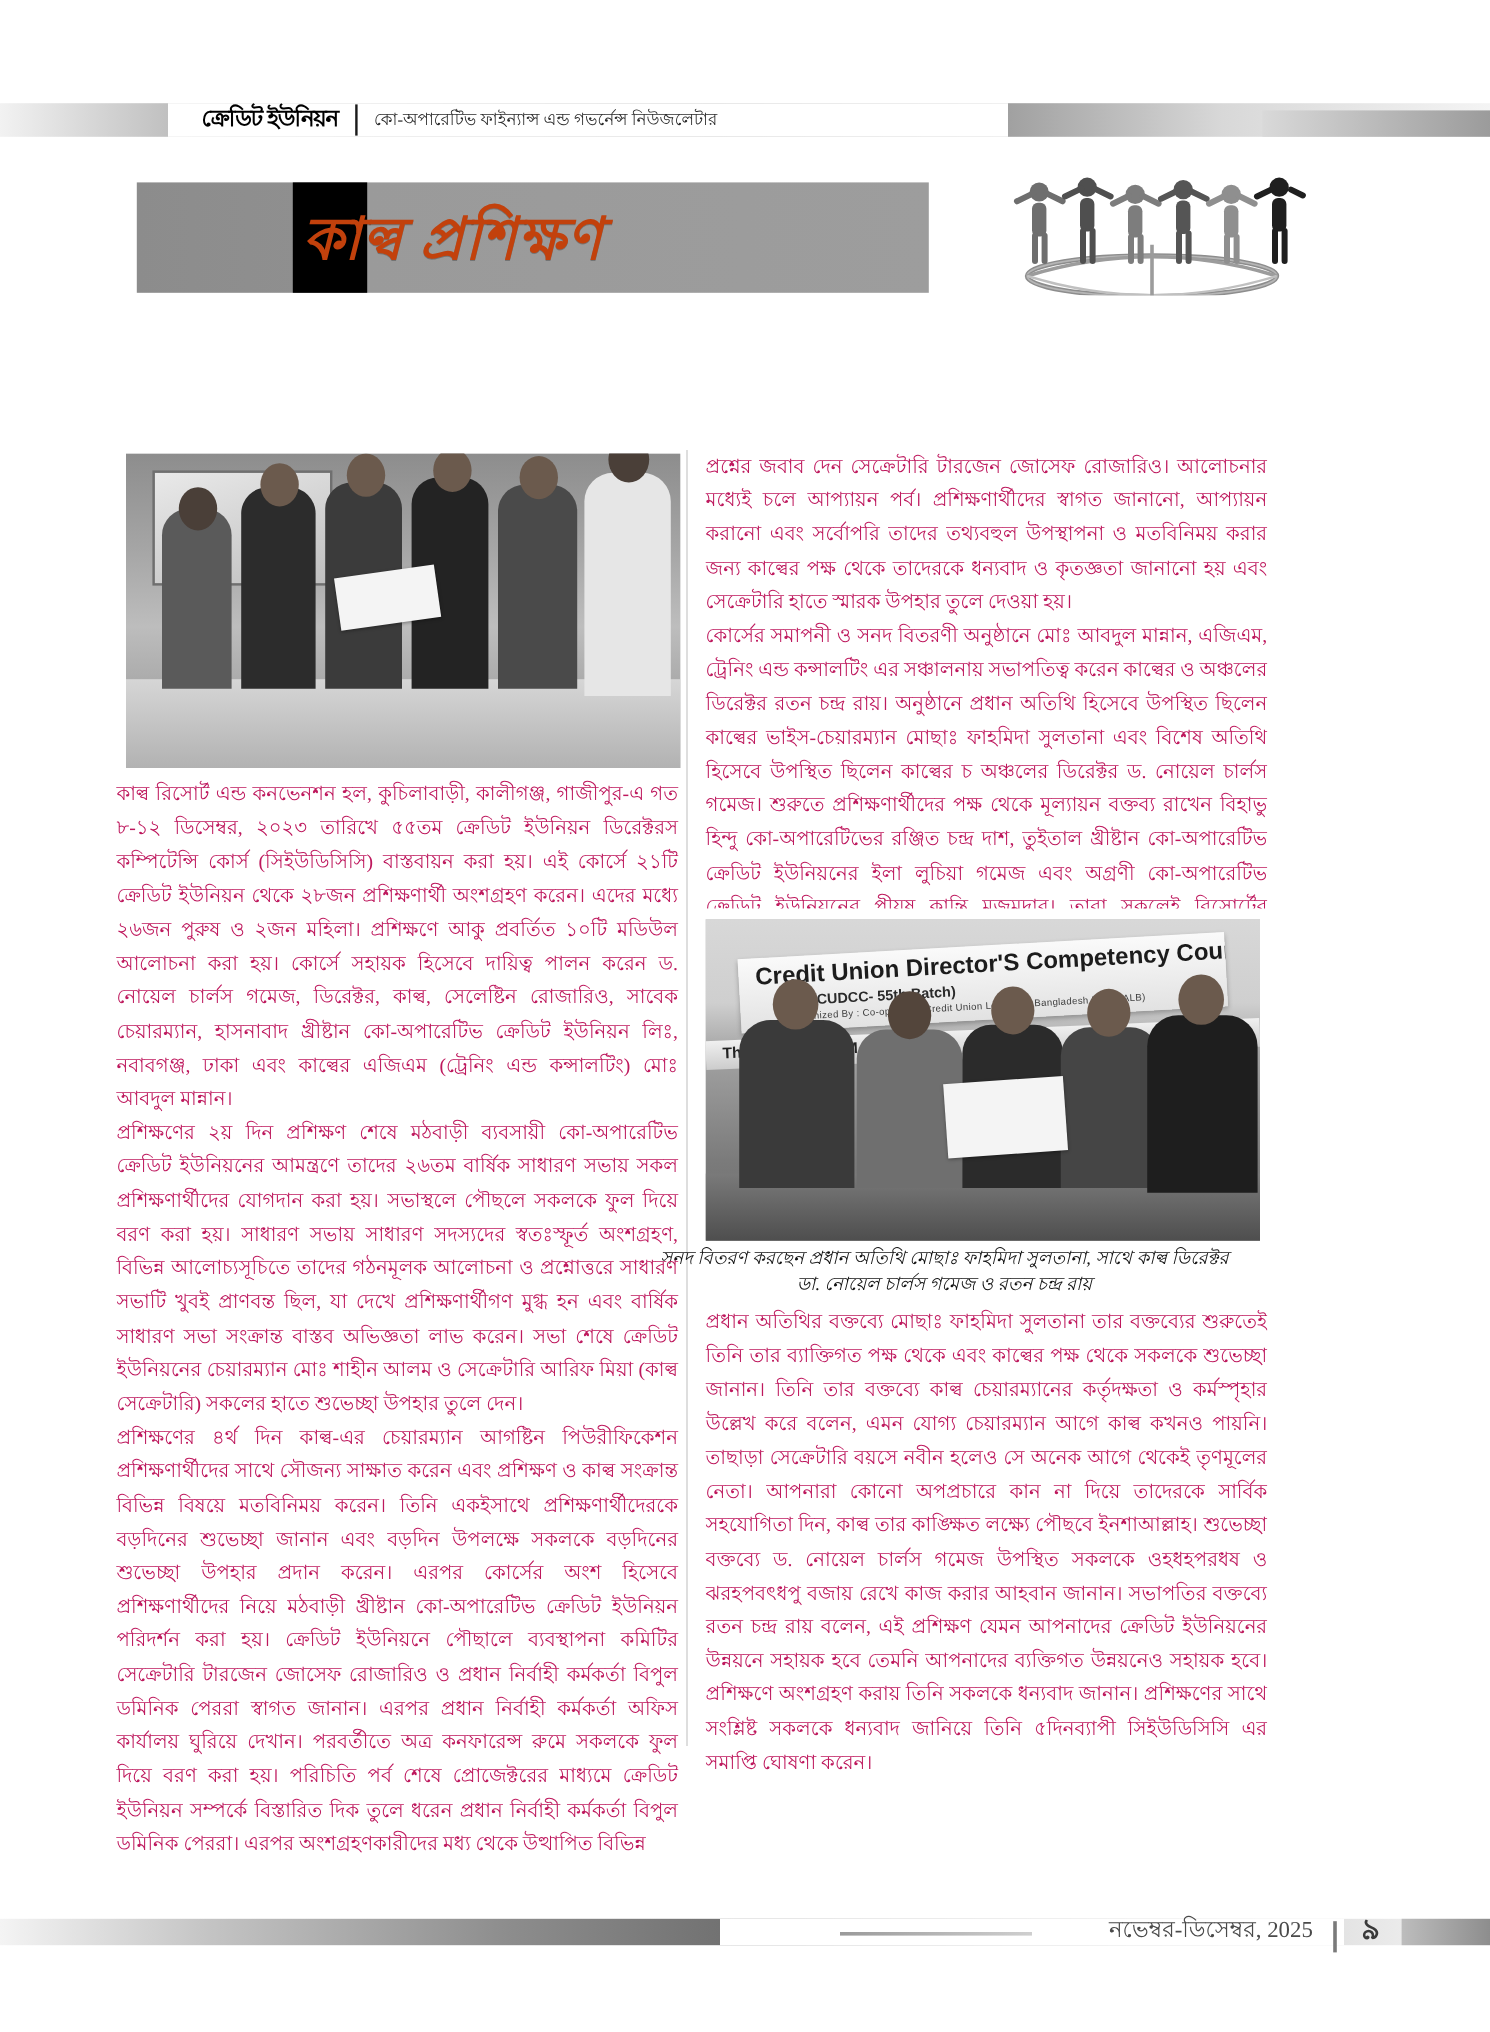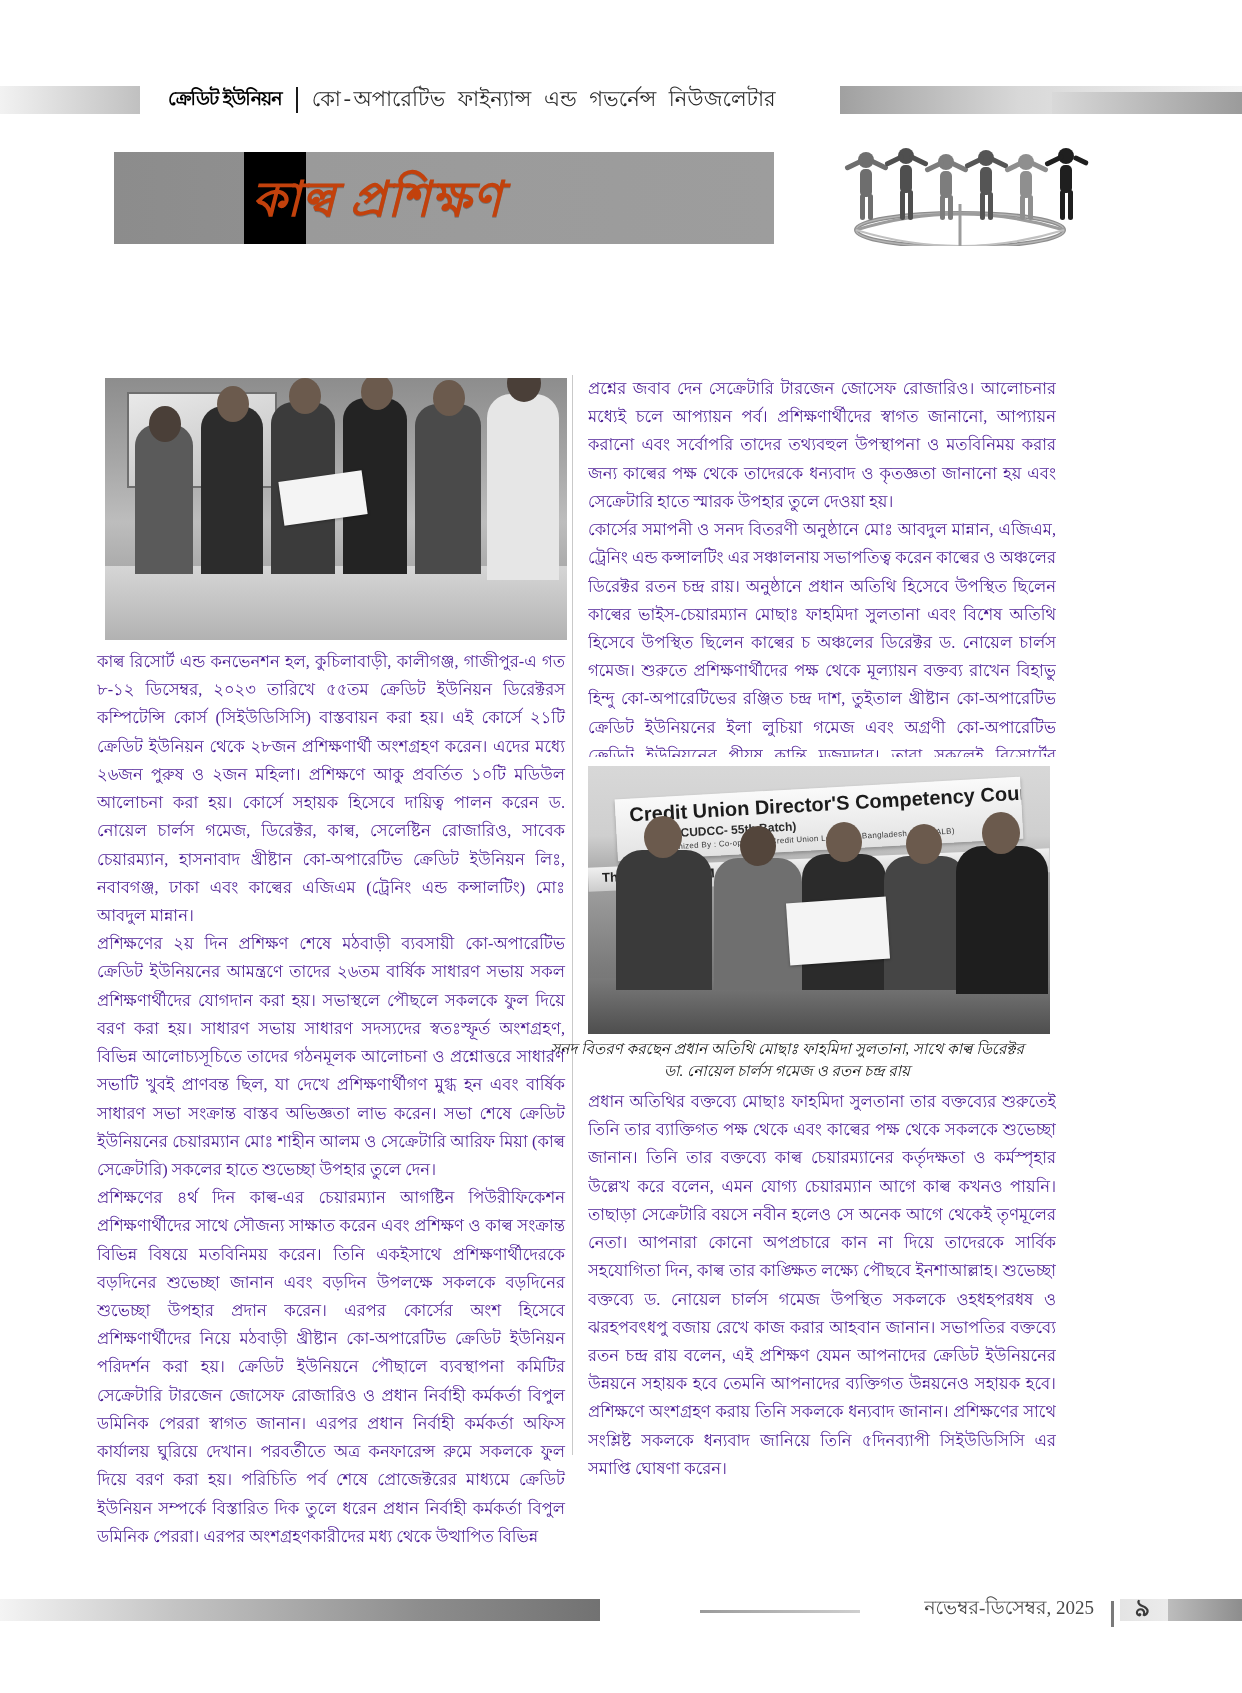--- a/index.html
+++ b/index.html
@@ -25,22 +25,22 @@
   }
   .mast-logo {
     font-family:"Liberation Sans", sans-serif;
     font-weight:bold; font-size:19px; letter-spacing:-1px;
     color:#000; white-space:nowrap;
     filter: blur(0.25px);
     padding-right:14px;
   }
   .mast-sep { width:2px; height:26px; background:#1a1a1a; margin-right:14px; }
   .mast-sub {
-    font-size:21px; color:#2b2b2b; white-space:nowrap;
-    font-family:Liberation Mono, monospace;
+    font-size:14px; color:#2b2b2b; white-space:nowrap;
+    font-family:Liberation Serif, serif;
   }
   .top-right-block {
     position:absolute; right:0; top:92px; width:190px; height:22px;
     background: linear-gradient(to right,#d9d9d9,#9b9b9b);
   }
 
   
   .banner-wrap { position:absolute; left:114px; top:152px; width:1012px; height:92px; }
   .banner-bar {
     position:absolute; left:0; top:0; width:660px; height:92px;
@@ -63,21 +63,21 @@
     position:absolute; left:110px; top:268px; width:1020px;
     text-align:center; font-size:36px; line-height:1.42;
     font-weight:bold; color:#000;
     font-family:"Liberation Serif", serif;
   }
 
   
   .col {
     position:absolute; top:648px; width:468px;
     font-size:16.4px; line-height:1.72; text-align:justify;
-    color:#4c1d95; font-family:"Liberation Serif", serif;
+    color:#be185d; font-family:"Liberation Serif", serif;
     -webkit-hyphens:auto; hyphens:auto;
   }
   .col-left  { left:97px;  top:648px; height:800px; }
   .col-right { left:588px; top:375px; }
   .col p { text-indent:0; margin:0; text-align:justify; }
 
   
   .col-rule { position:absolute; left:572px; top:375px; width:1px; height:1080px; background:#c9c9c9; }
 
   

